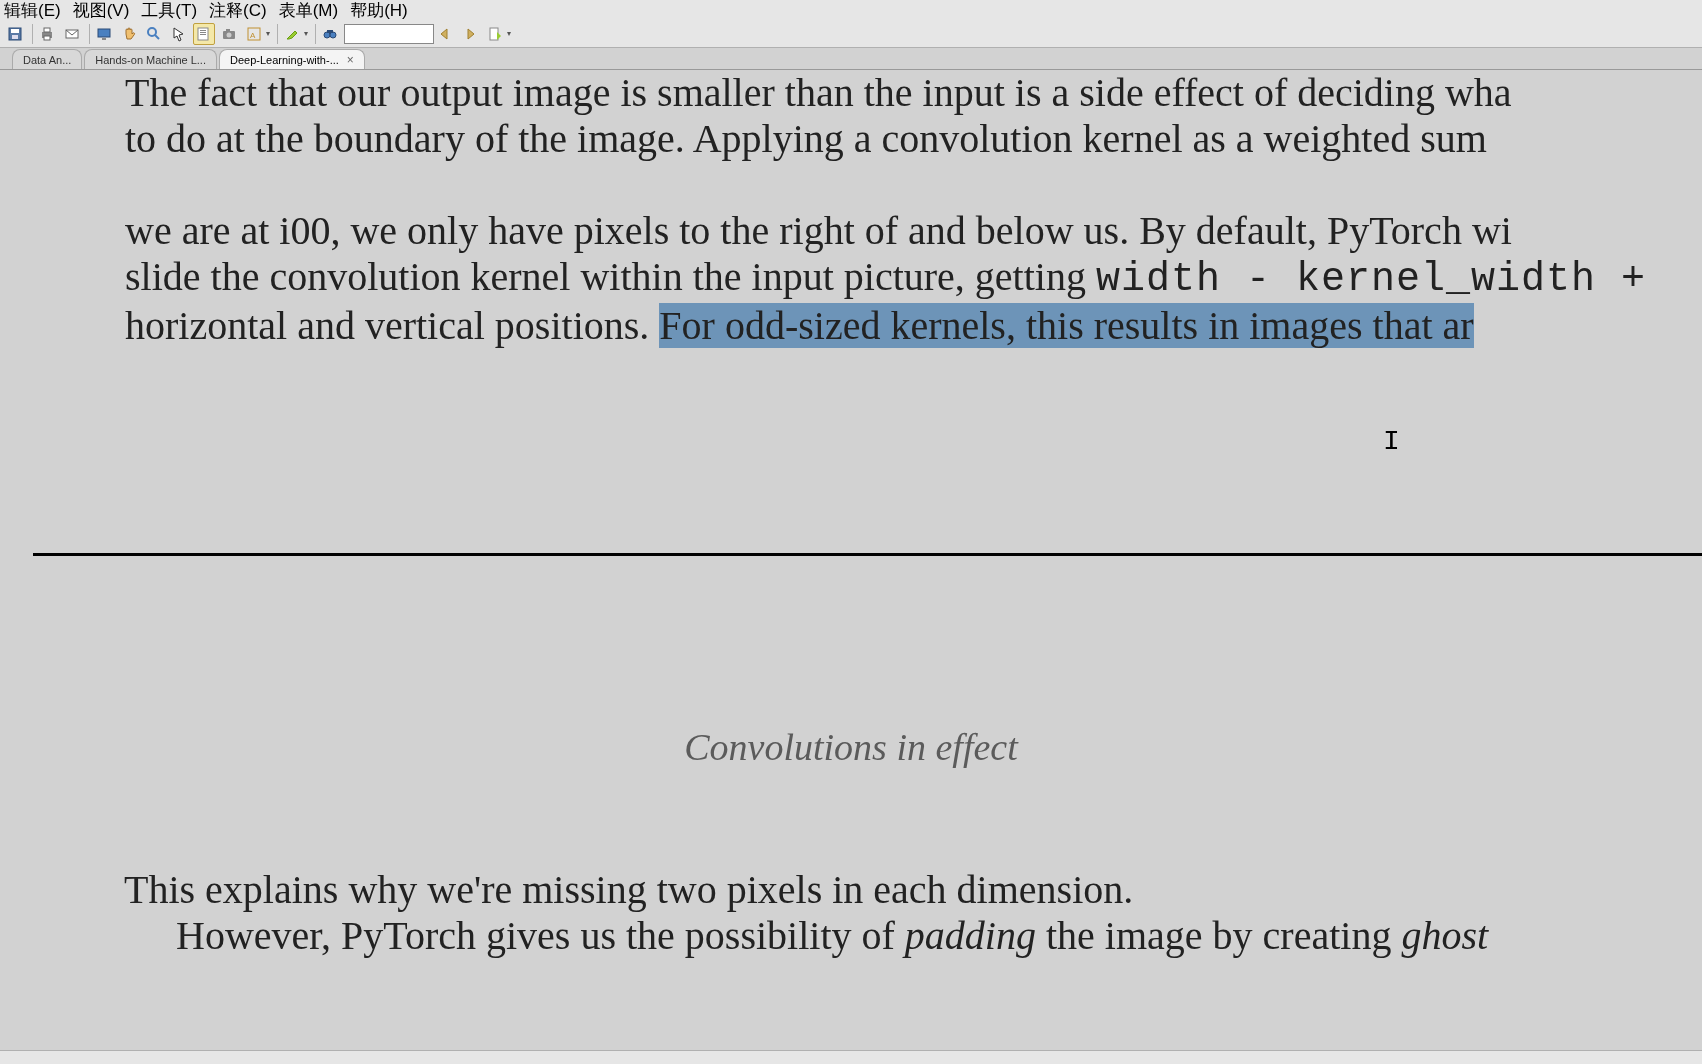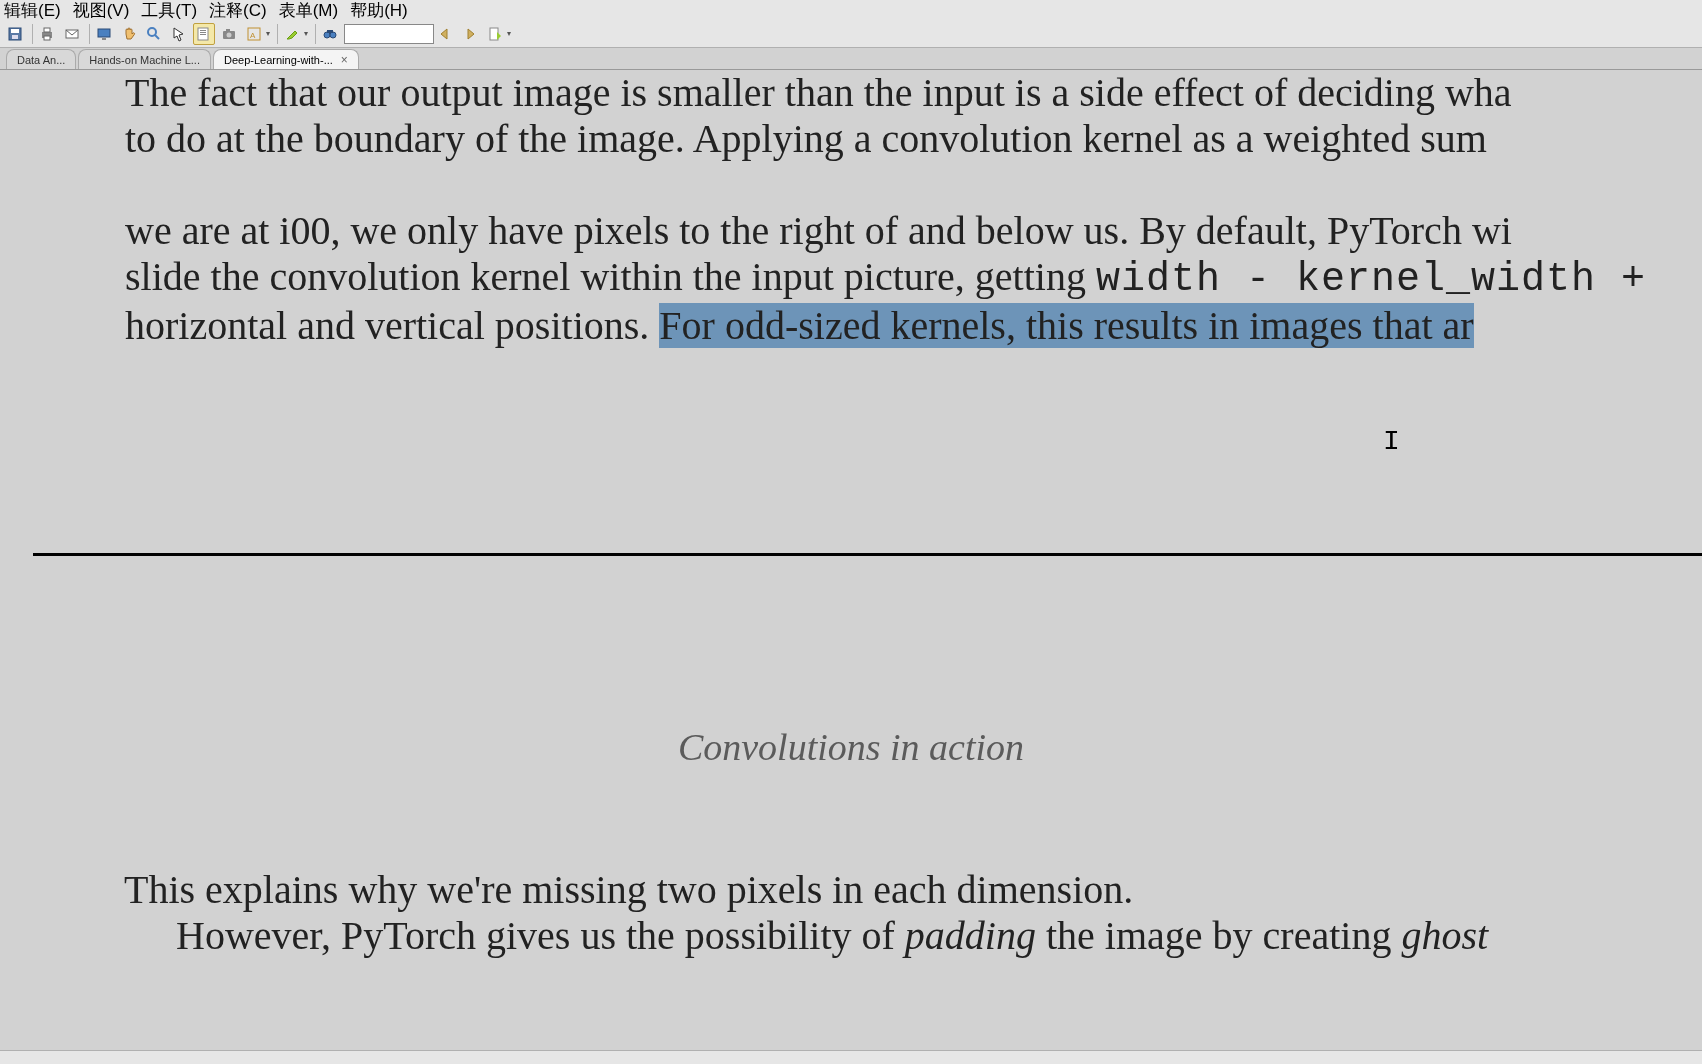--- a/index.html
+++ b/index.html
@@ -50,21 +50,21 @@
     font-size:11px;
     padding:0 2px;
   }
   .dropdown-arrow { font-size:8px; color:#555; margin-left:-2px; margin-right:4px; }
   
   .tabbar {
     height:22px;
     background:#d2d2d2;
     display:flex;
     align-items:flex-end;
-    padding-left:6px;
+    padding-left:12px;
     border-bottom:1px solid #999;
   }
   .tab {
     height:20px;
     padding:0 10px;
     font-size:11px;
     font-family:"SimSun","MS Gothic",sans-serif;
     color:#333;
     background:#d8d8d8;
     border:1px solid #aaa;
@@ -282,21 +282,21 @@
       <span>to do at the boundary of the image. Applying a convolution kernel as a weighted sum</span><br>
       <br>
       <span>we are at i00, we only have pixels to the right of and below us. By default, PyTorch wi</span><br>
       <span>slide the convolution kernel within the input picture, getting </span><span class="mono">width - kernel_width + </span><br>
       <span>horizontal and vertical positions. </span><span class="highlight">For odd-sized kernels, this results in images that ar</span>
     </div>
     <div class="caret">I</div>
   </div>
 
   <div class="page page2">
-    <div class="chtitle">Convolutions in action</div>
+    <div class="chtitle">Convolutions in effect</div>
     <div class="bodytext p2txt">
       <br>
       <span>This explains why we're missing two pixels in each dimension.</span><br>
       <span class="p2indent" style="display:inline-block;">
         <span>However, PyTorch gives us the possibility of </span><span class="italic">padding</span><span> the image by creating </span><span class="italic">ghost </span>
       </span>
     </div>
   </div>
 </div>
 

